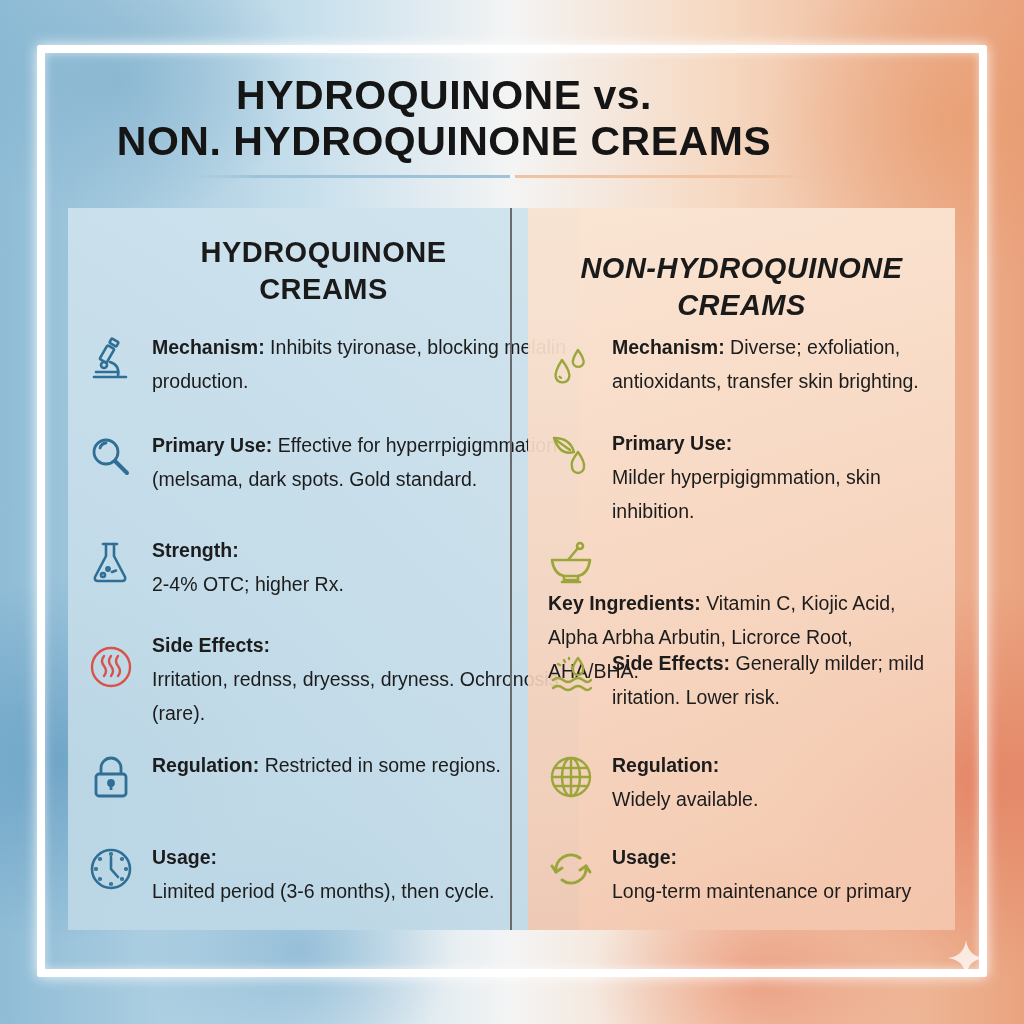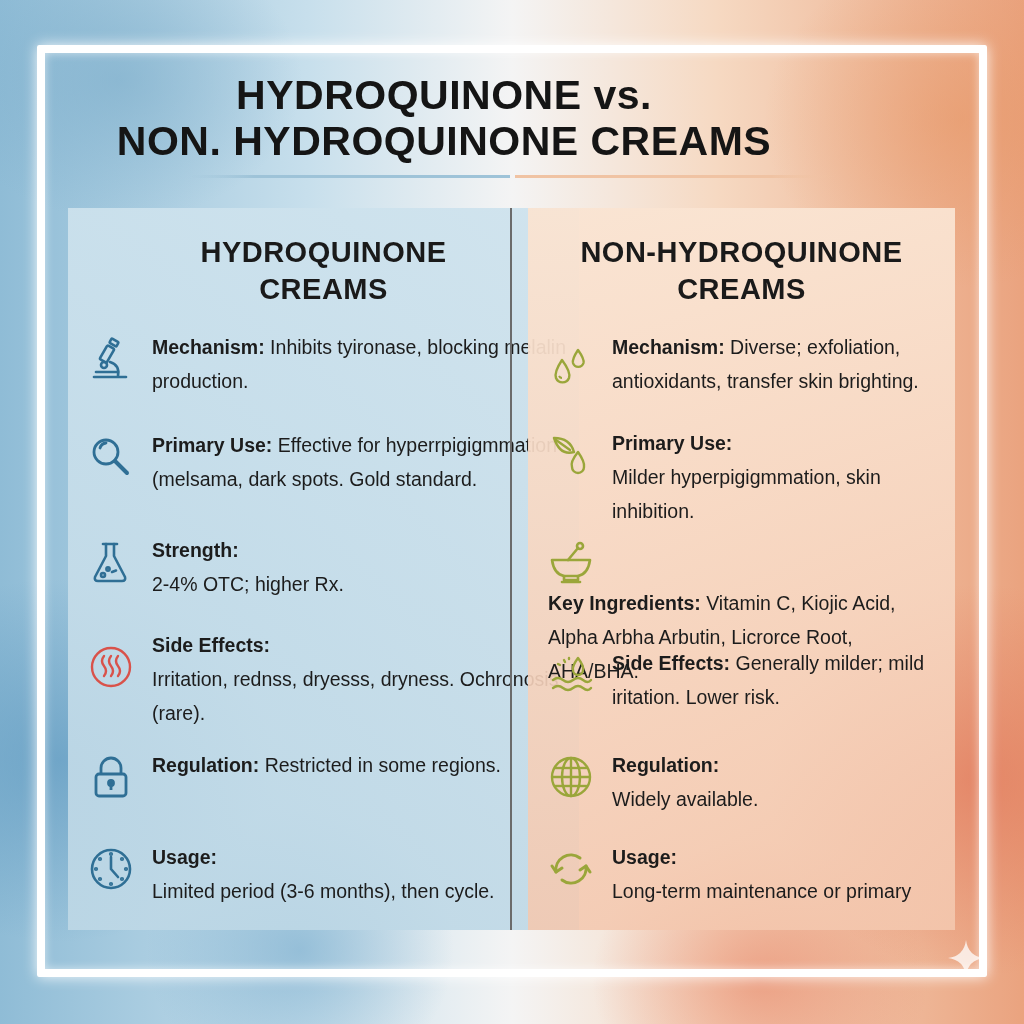--- a/index.html
+++ b/index.html
@@ -177,21 +177,21 @@
     <div class="text">
       <div class="label">Usage:</div>
       <div>Limited period (3-6 months), then cycle.</div>
     </div>
   </div>
 </section>
 
 <div class="divider"></div>
 
 <section class="panel panel-right">
-  <h2 class="panel-title" style="margin:0;">
+  <h2 class="panel-title" style="margin:16px;font-style:italic;">
     <span>NON-HYDROQUINONE</span>
     <span>CREAMS</span>
   </h2>
 
   <div class="item" style="top:122px;">
     <span class="icon" style="margin-top:14px;">
       <svg viewBox="0 0 46 46" fill="none" stroke="#9aa63a" stroke-width="2.4" stroke-linejoin="round">
         <path d="M14 16 q-8 12 -6 18 a7 7 0 0 0 13 0 q2 -6 -7 -18 z"></path>
         <path d="M30 6 q-6 9 -5 13 a5.5 5.5 0 0 0 10.5 0 q1 -4 -5.5 -13 z"></path>
         <path d="M11 32 q1 2 3 2" stroke-width="2"></path>

